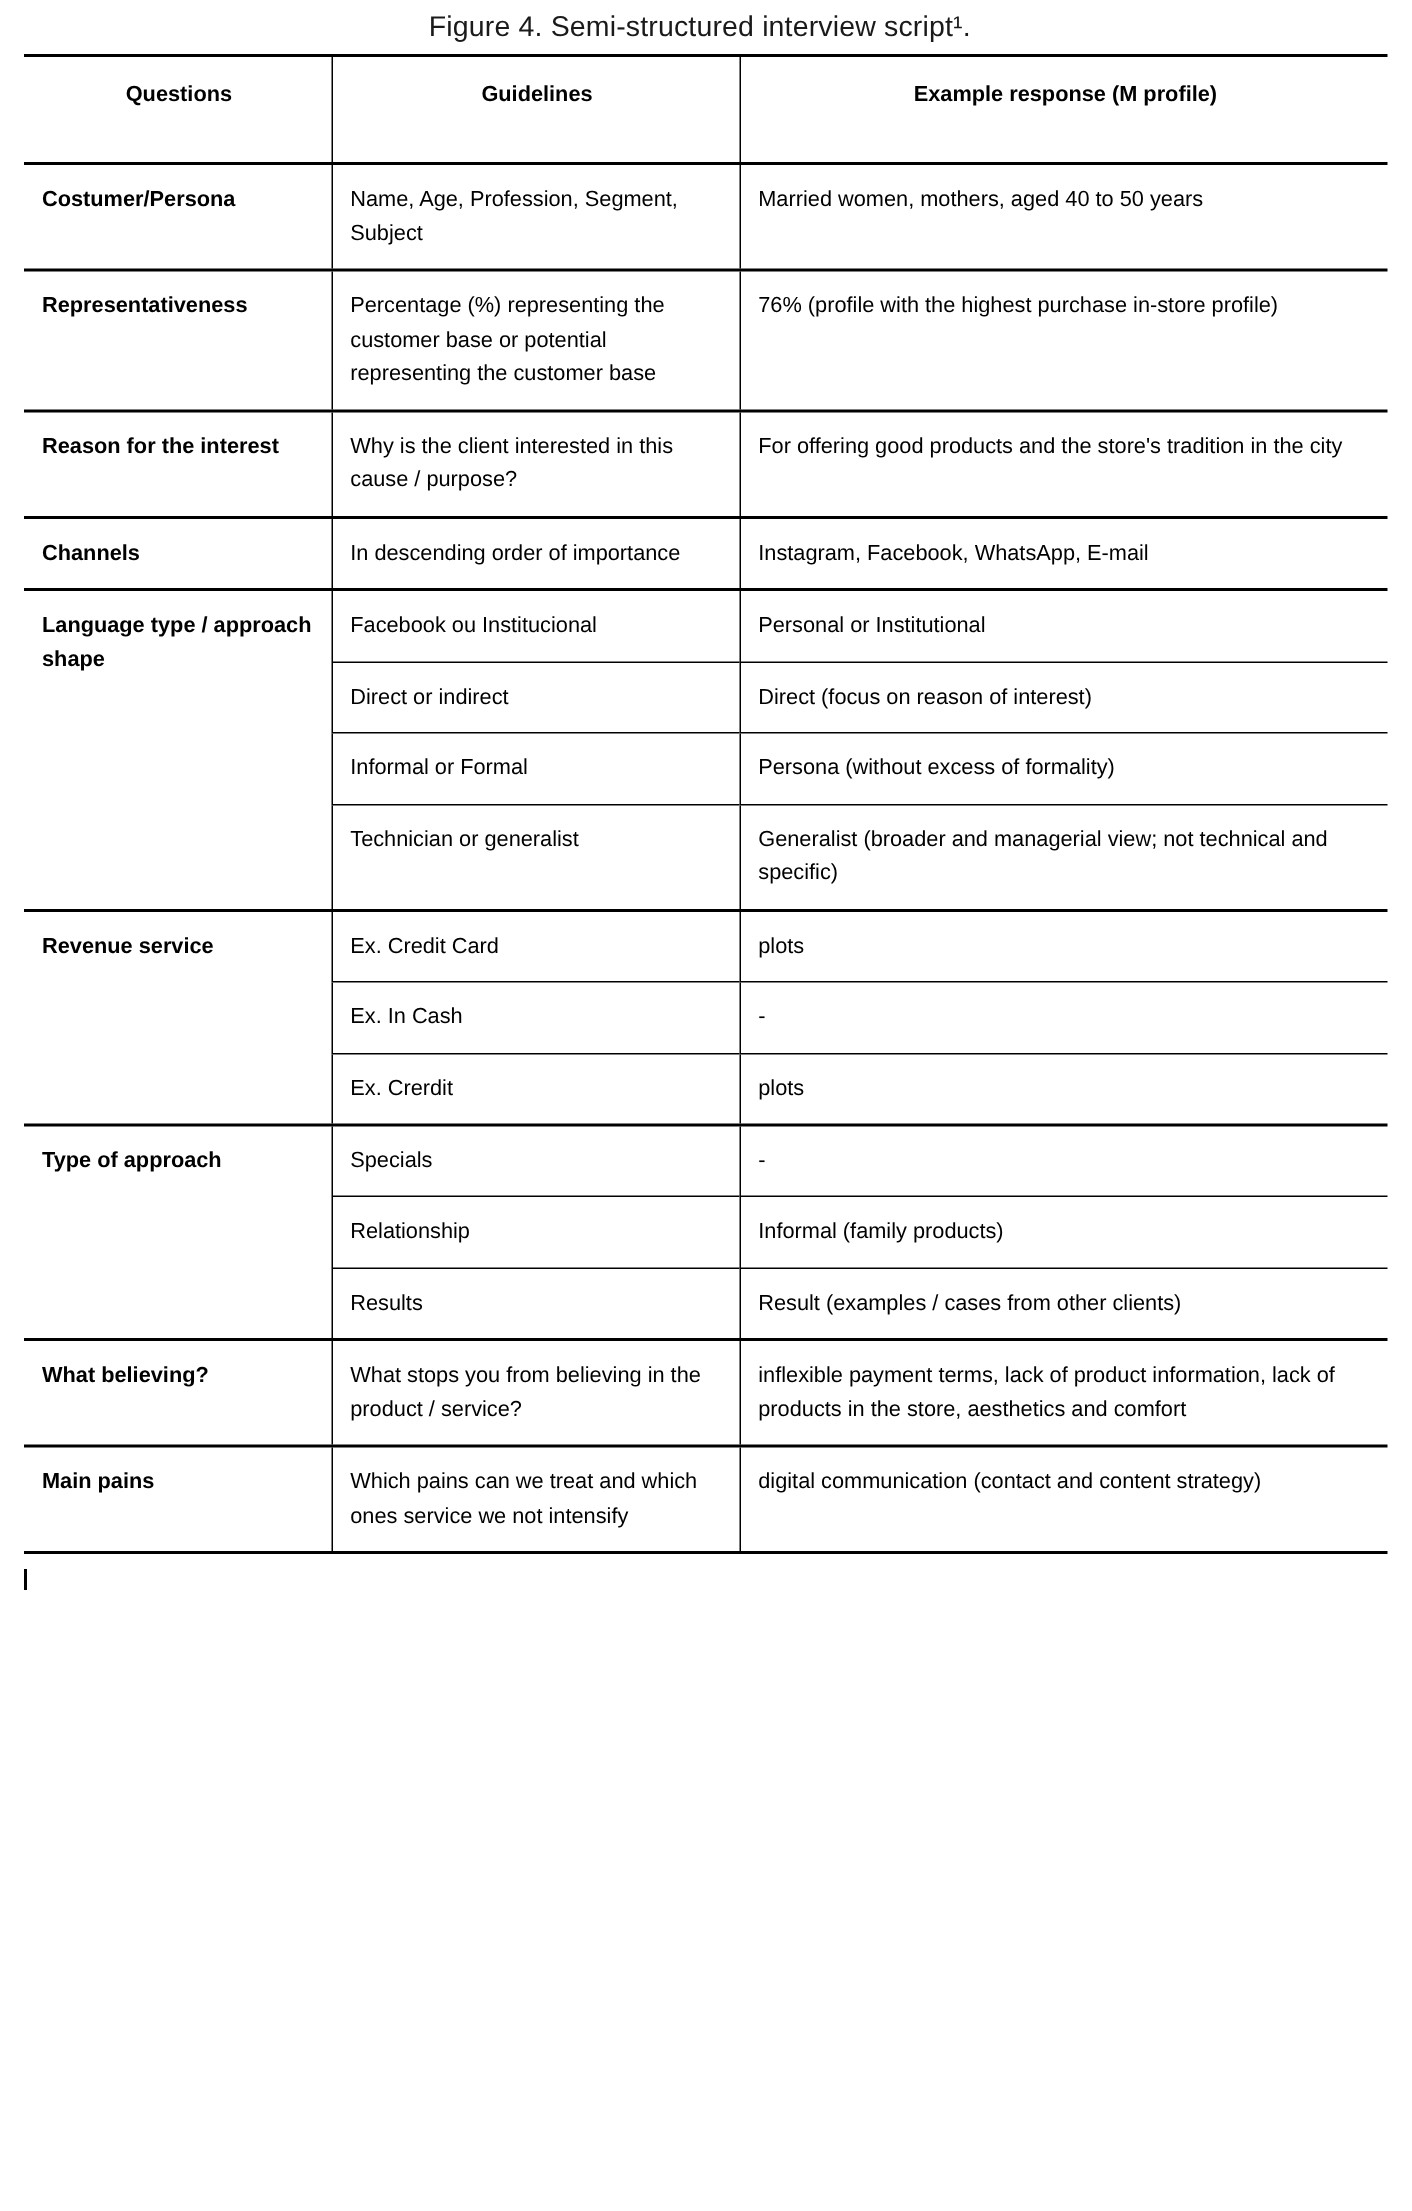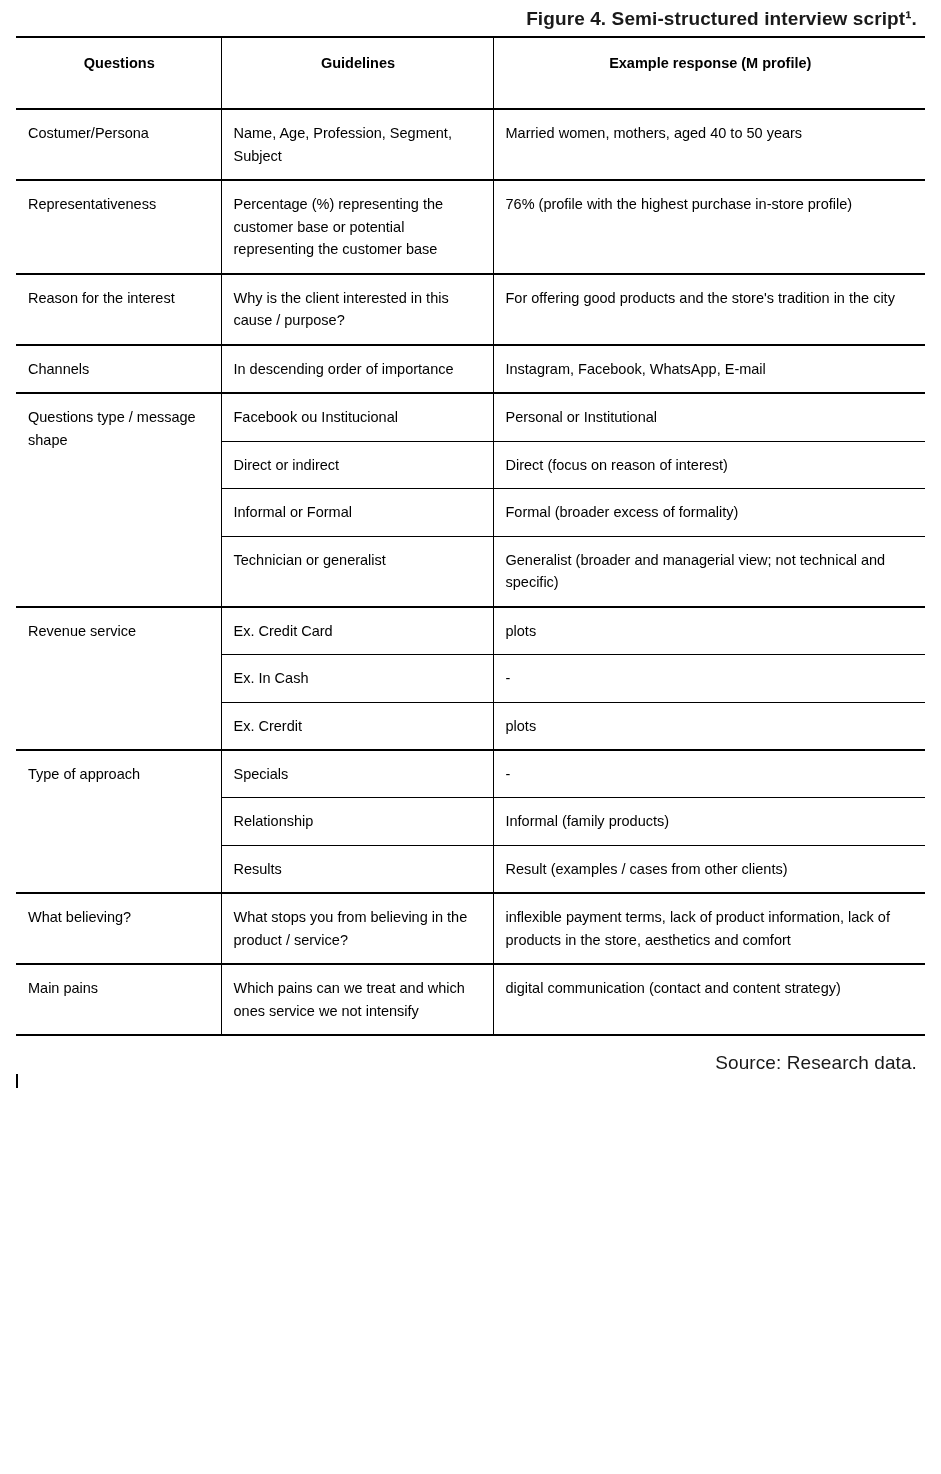--- a/index.html
+++ b/index.html
@@ -16,26 +16,25 @@
     overflow: hidden;
   }
   .page {
     width: 941px;
     height: 1474px;
     position: relative;
     box-sizing: border-box;
     padding: 0 16px;
   }
   .figure-caption {
-    text-align: right;
+    text-align: center;
     font-size: 19px;
     color: #1a1a1a;
     padding: 8px 8px 6px 0;
     letter-spacing: 0.1px;
-    font-weight: bold;
   }
   .source-caption {
     text-align: right;
     font-size: 19px;
     color: #1a1a1a;
     padding: 6px 8px 0 0;
     letter-spacing: 0.1px;
   }
   table.script-table {
     width: 100%;
@@ -76,21 +75,21 @@
   tr.group-start > td {
     border-top: 2.5px solid #000;
   }
   
   tr.sub-row > td.col2,
   tr.sub-row > td.col3 {
     border-top: 1px solid #000;
     padding-left: 12px;
   }
   td.col1 {
-    font-weight: normal;
+    font-weight: bold;
   }
   td.spacer-cell {
     height: 10px;
     padding: 0;
   }
   tr.table-end > td {
     border-top: 2.5px solid #000;
   }
   .bottom-tick {
     width: 100%;
@@ -142,31 +141,31 @@
           <td class="col1" rowspan="1">Reason for the interest</td>
           <td class="col2">Why is the client interested in this cause / purpose?</td>
           <td class="col3">For offering good products and the store's tradition in the city</td>
         </tr>
         <tr class="group-start">
           <td class="col1" rowspan="1">Channels</td>
           <td class="col2">In descending order of importance</td>
           <td class="col3">Instagram, Facebook, WhatsApp, E-mail</td>
         </tr>
         <tr class="group-start">
-          <td class="col1" rowspan="4">Questions type / message shape</td>
+          <td class="col1" rowspan="4">Language type / approach shape</td>
           <td class="col2">Facebook ou Institucional</td>
           <td class="col3">Personal or Institutional</td>
         </tr>
         <tr class="sub-row">
           <td class="col2">Direct or indirect</td>
           <td class="col3">Direct (focus on reason of interest)</td>
         </tr>
         <tr class="sub-row">
           <td class="col2">Informal or Formal</td>
-          <td class="col3">Formal (broader excess of formality)</td>
+          <td class="col3">Persona (without excess of formality)</td>
         </tr>
         <tr class="sub-row">
           <td class="col2">Technician or generalist</td>
           <td class="col3">Generalist (broader and managerial view; not technical and specific)</td>
         </tr>
         <tr class="group-start">
           <td class="col1" rowspan="3">Revenue service</td>
           <td class="col2">Ex. Credit Card</td>
           <td class="col3">plots</td>
         </tr>
@@ -202,16 +201,15 @@
           <td class="col3">digital communication (contact and content strategy)</td>
         </tr>
         <tr class="table-end">
           <td class="spacer-cell"></td>
           <td class="spacer-cell"></td>
           <td class="spacer-cell"></td>
         </tr>
       </tbody>
   </table>
 
-  <div class="source-caption">Source: Research data.</div>
 
   <div class="bottom-tick"></div>
 </div>
 
 </body></html>

